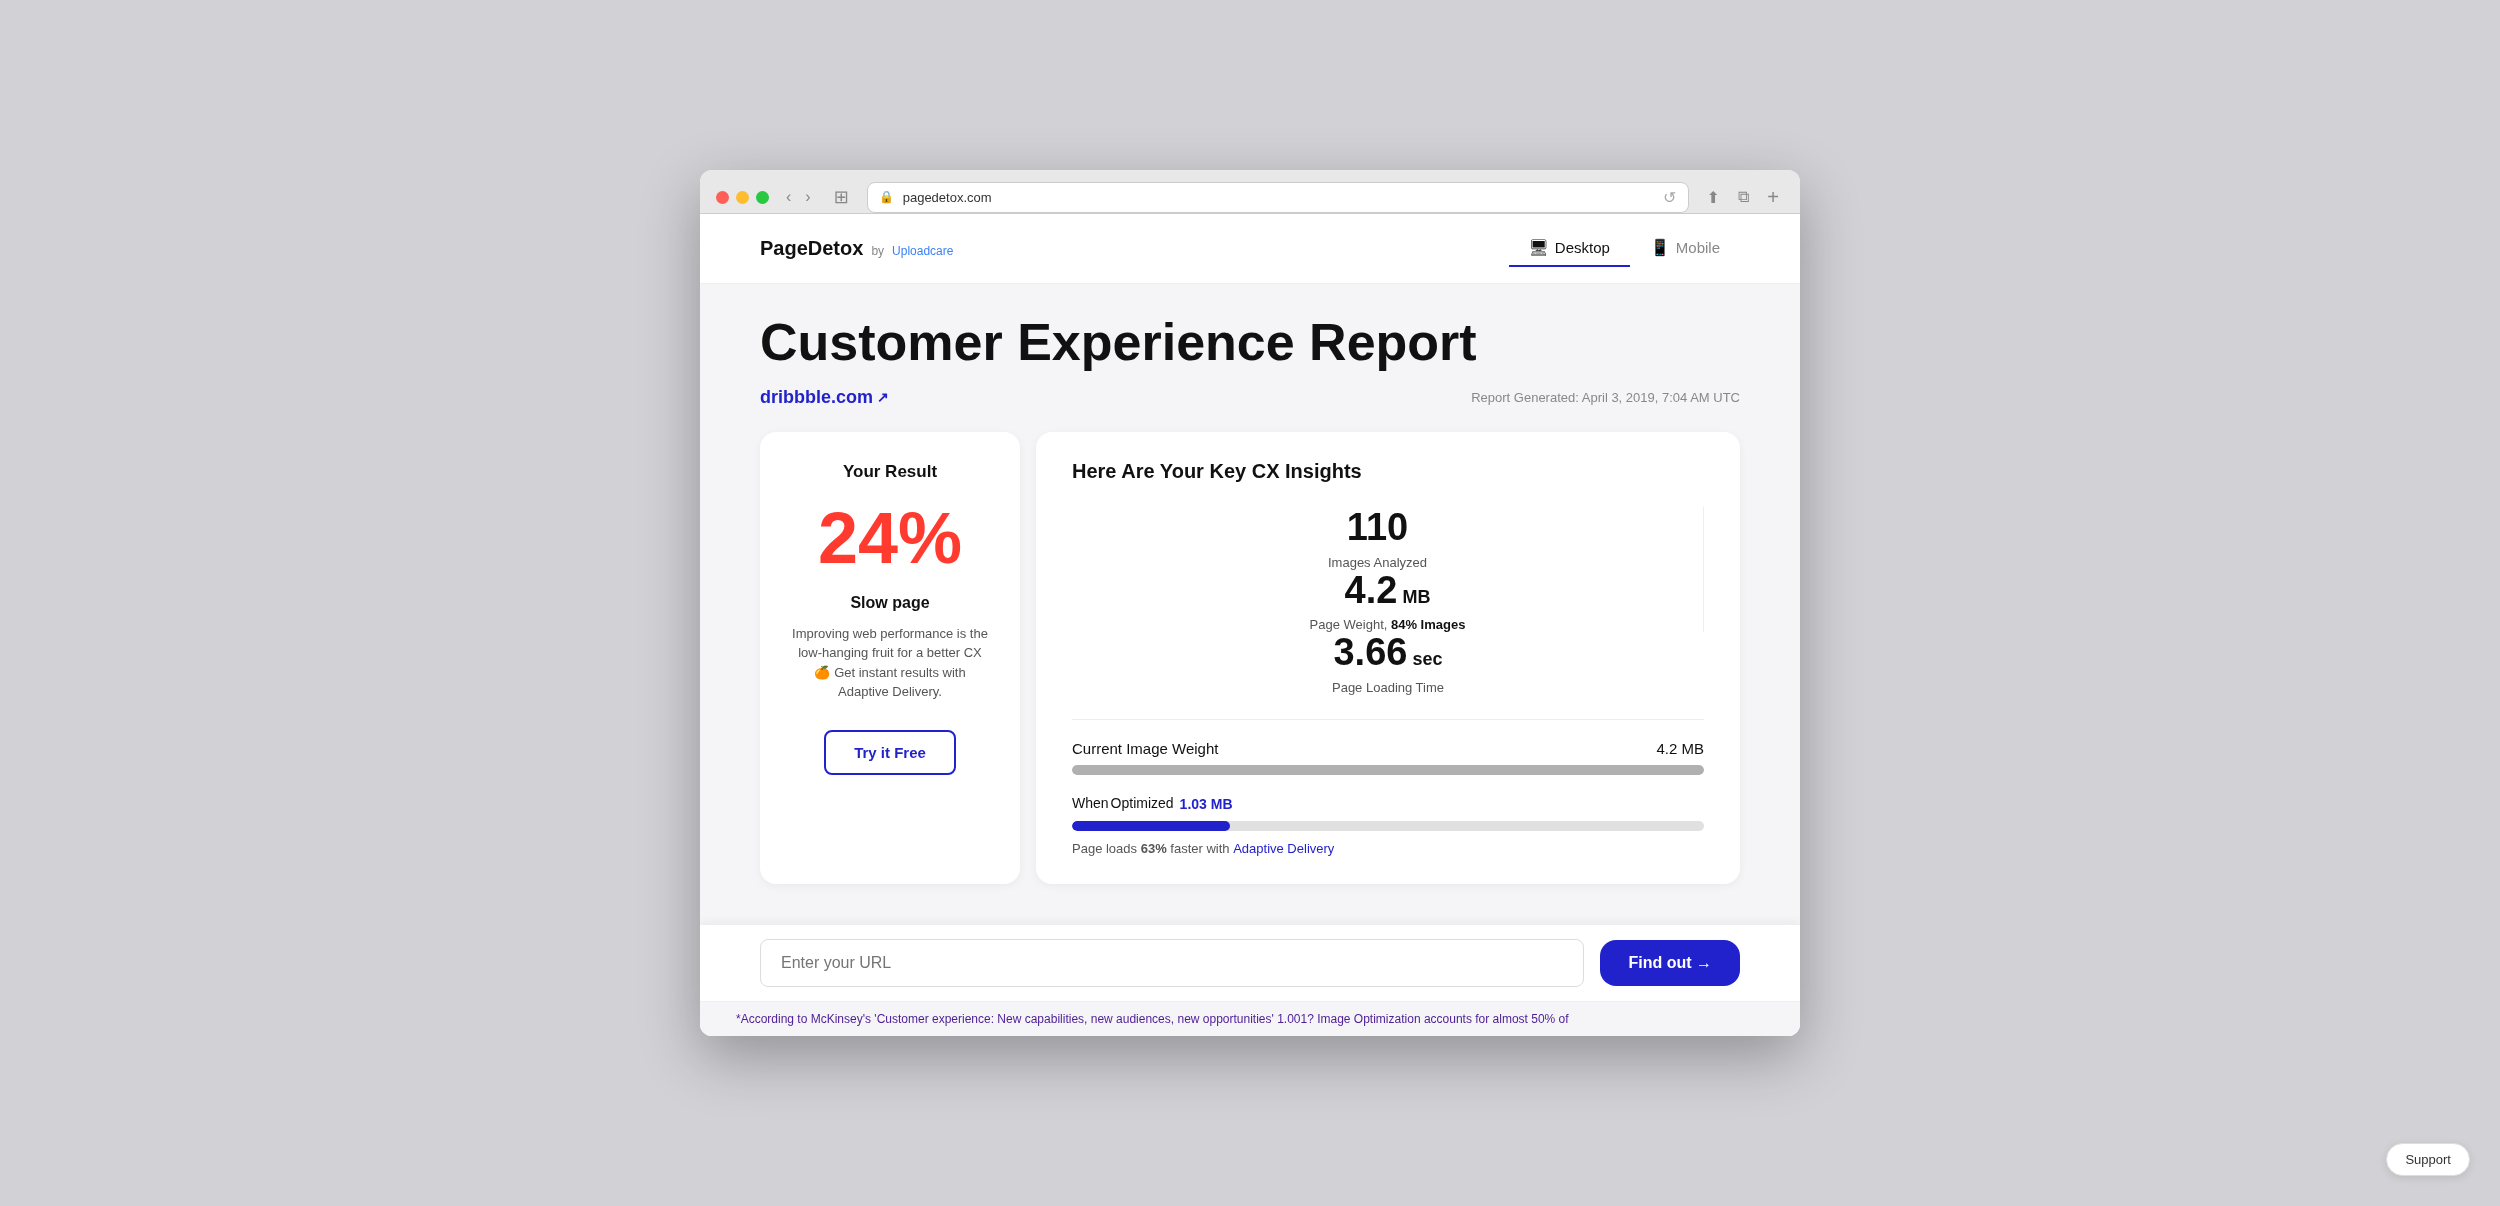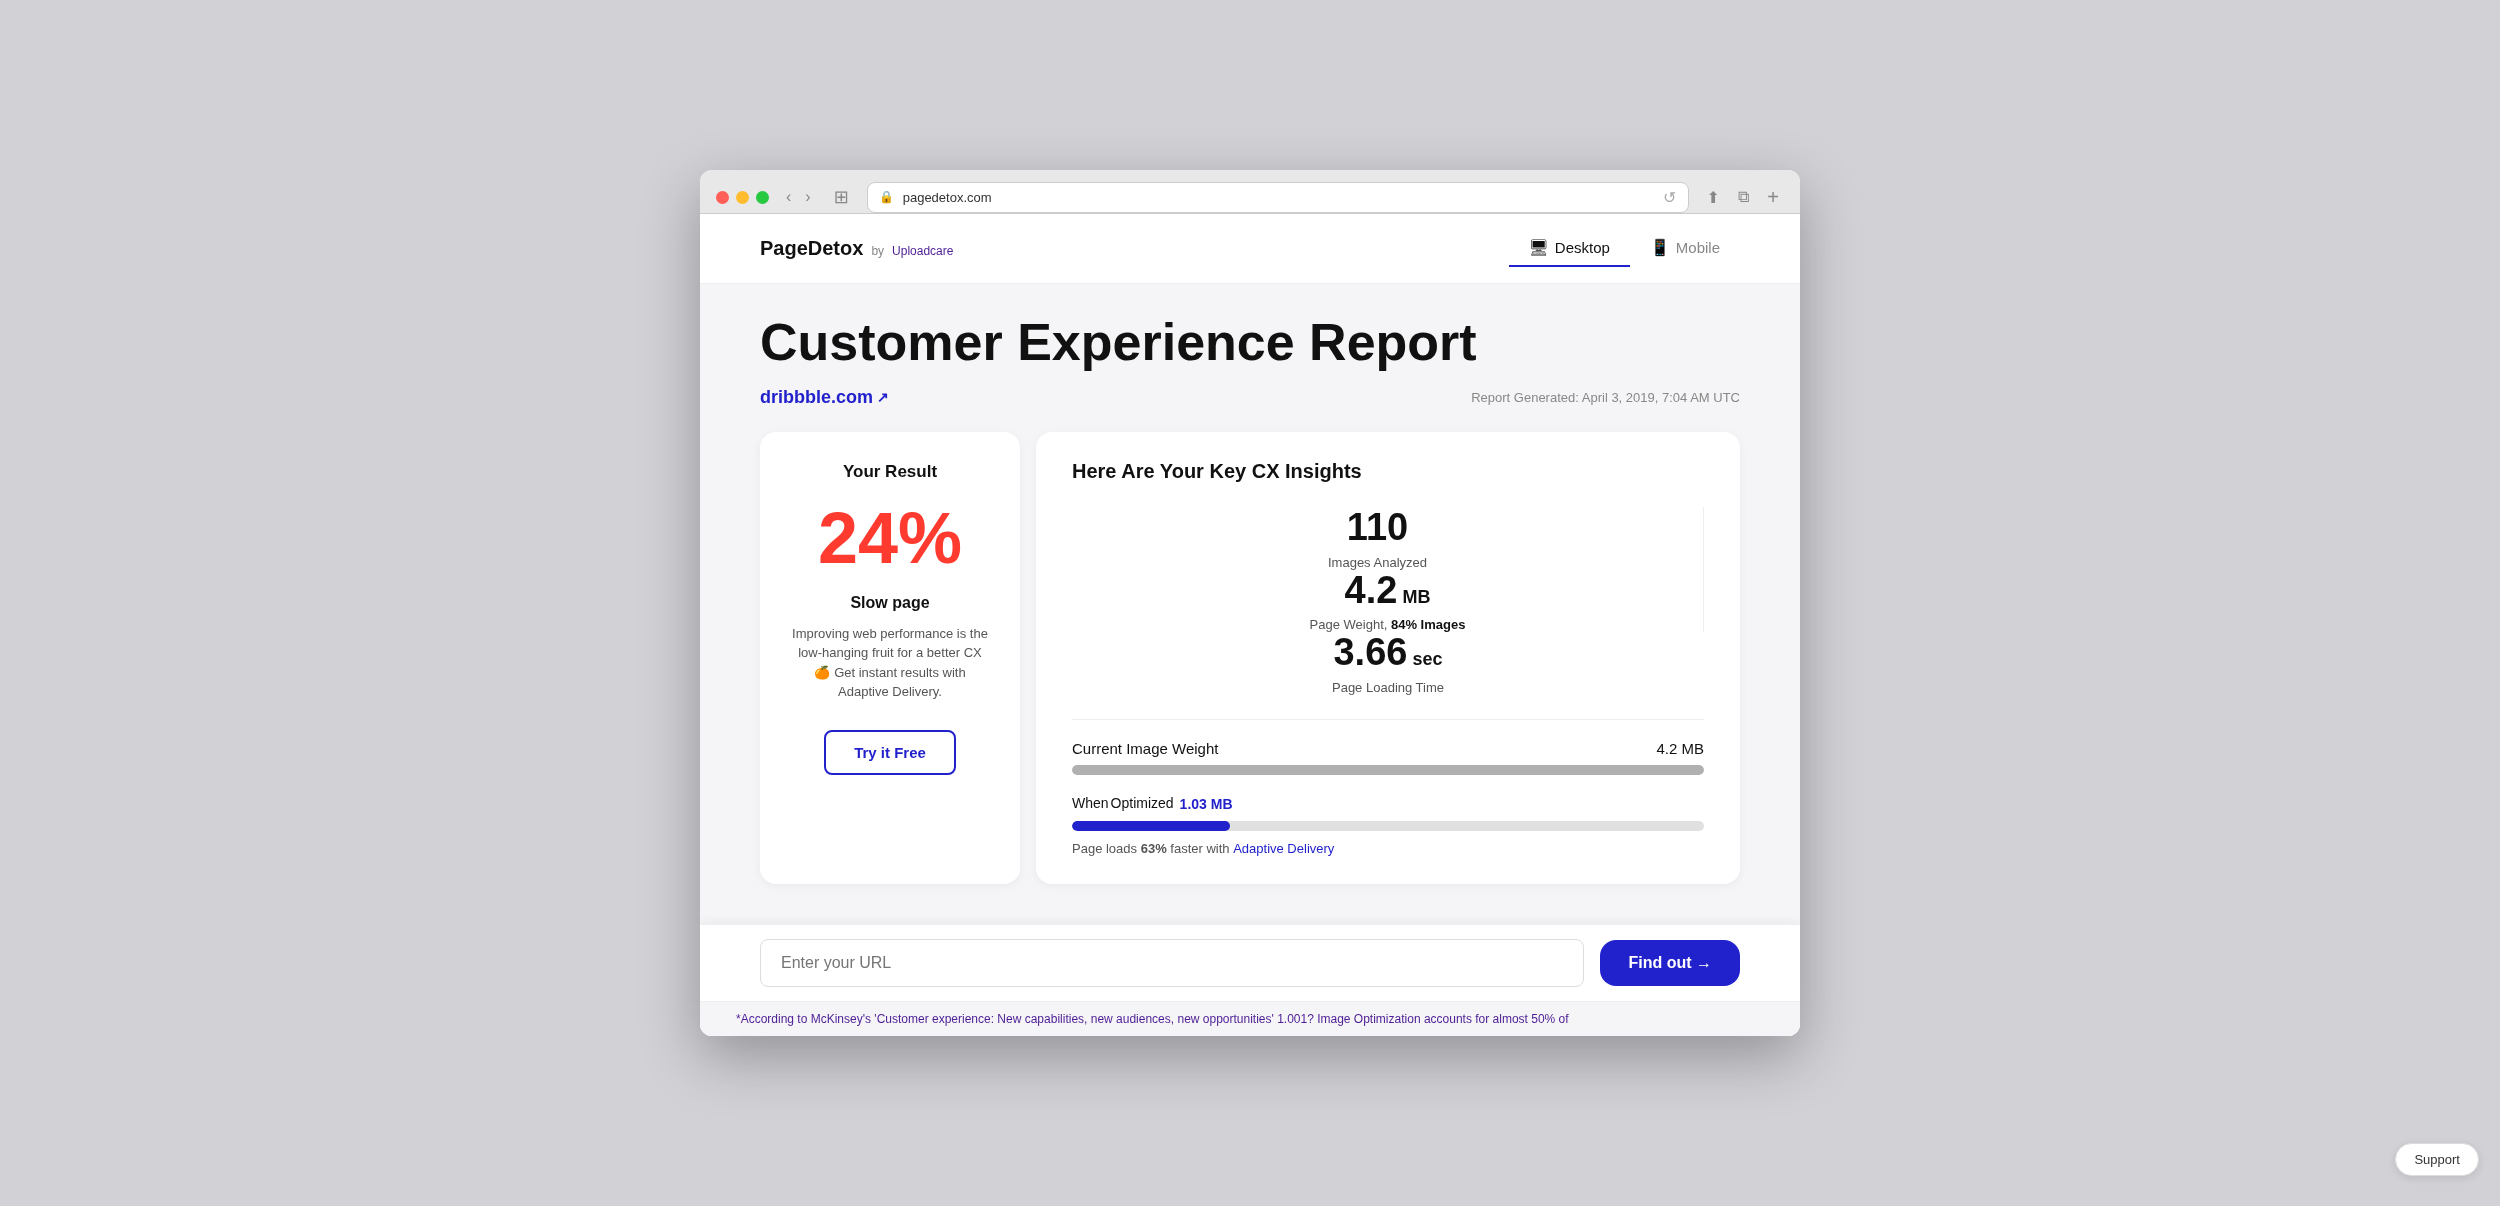--- a/index.html
+++ b/index.html
@@ -142,21 +142,21 @@
       color: #111;
     }
 
     .logo-by {
       font-size: 12px;
       color: #888;
     }
 
     .logo-uploadcare {
       font-size: 12px;
-      color: #4c1d95;
+      color: #3b82f6;
     }
 
     .view-tabs {
       display: flex;
       gap: 0;
     }
 
     .view-tab {
       display: flex;
       align-items: center;
@@ -452,21 +452,21 @@
       padding: 10px 36px;
       font-size: 12px;
       color: #4c1d95;
       border-top: 1px solid #eee;
     }
 
     
     .support-btn {
       position: fixed;
       bottom: 30px;
-      right: 21px;
+      right: 30px;
       background: white;
       border: 1px solid #ddd;
       border-radius: 20px;
       padding: 8px 18px;
       font-size: 13px;
       color: #333;
       font-weight: 500;
       cursor: pointer;
       box-shadow: 0 2px 8px rgba(0,0,0,0.1);
     }

